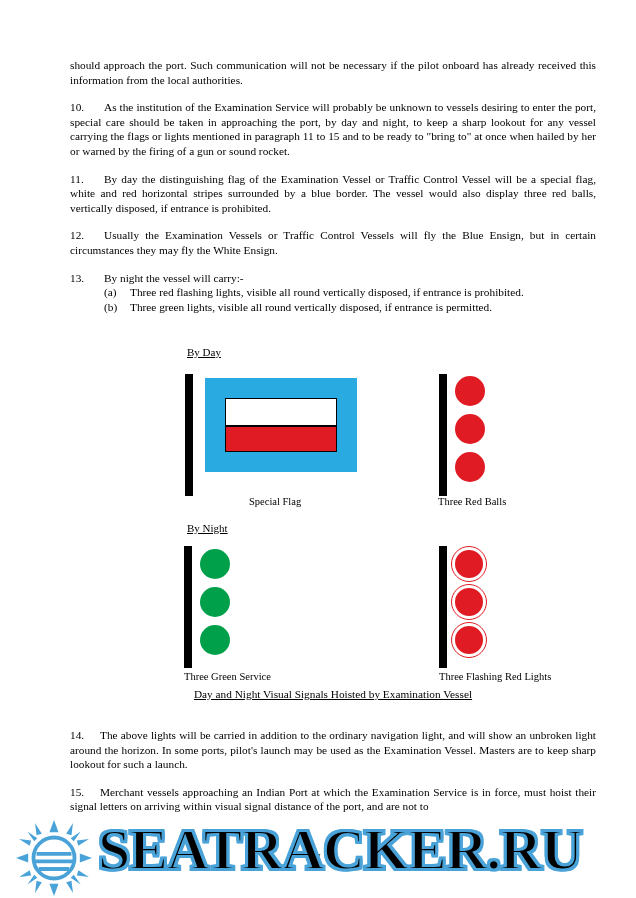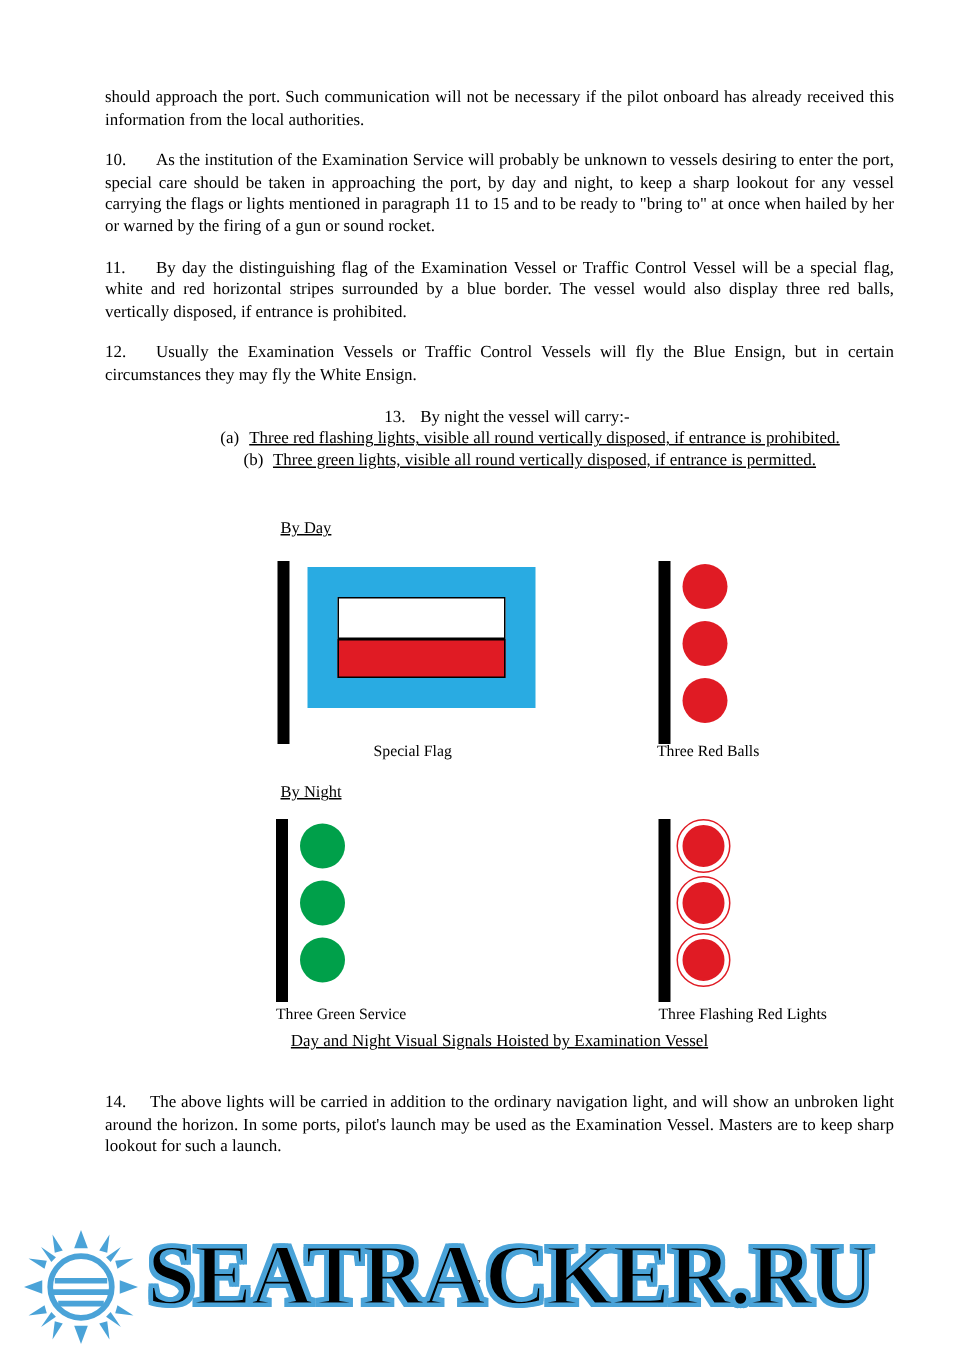--- a/index.html
+++ b/index.html
@@ -26,31 +26,30 @@
     left: 70px;
     top: 58px;
     width: 526px;
   }
   p.para {
     margin: 0 0 13px 0;
     font-size: 11.3px;
     line-height: 14.6px;
     text-align: justify;
   }
-  p.para.nojust { text-align: center; }
+  p.para.nojust { text-align: left; }
   .num {
     display: inline-block;
     width: 34px;
   }
   .num.tight { width: 30px; }
   .indent-a {
     display: block;
     margin-left: 34px;
     text-indent: 0;
-    text-decoration: underline;
   }
   .sub-label {
     display: inline-block;
     width: 26px;
   }
   .figures {
     position: absolute;
     left: 70px;
     top: 346px;
     width: 526px;
@@ -233,20 +232,23 @@
     <div class="flash-light" style="left:385px; top:280px; width:28px; height:28px;"></div>
     <div class="caption" style="left:369px; top:325px;">Three Flashing Red Lights</div>
 
     <div class="fig-title">Day and Night Visual Signals Hoisted by Examination Vessel</div>
 
   </div>
 
   <div class="bottom-text">
     <p class="para">
       <span class="num tight">14.</span><span>The above lights will be carried in addition to the ordinary navigation light, and will show an unbroken light around the horizon. In some ports, pilot's launch may be used as the Examination Vessel. Masters are to keep sharp lookout for such a launch.</span>
+    </p>
+    <p class="para">
+      <span class="num tight">15.</span><span>Merchant  vessels approaching an Indian Port at which the Examination Service is in force, must hoist  their signal  letters on arriving within visual signal distance of the port, and are not to</span>
     </p>
   </div>
 
   <div class="page-number">7</div>
 
   <div class="watermark">
     <svg class="wm-sun" viewBox="0 0 100 100">
       <g fill="#4aa3d8">
         <polygon points="50,0 56,16 44,16"></polygon>
         <polygon points="50,100 56,84 44,84"></polygon>

